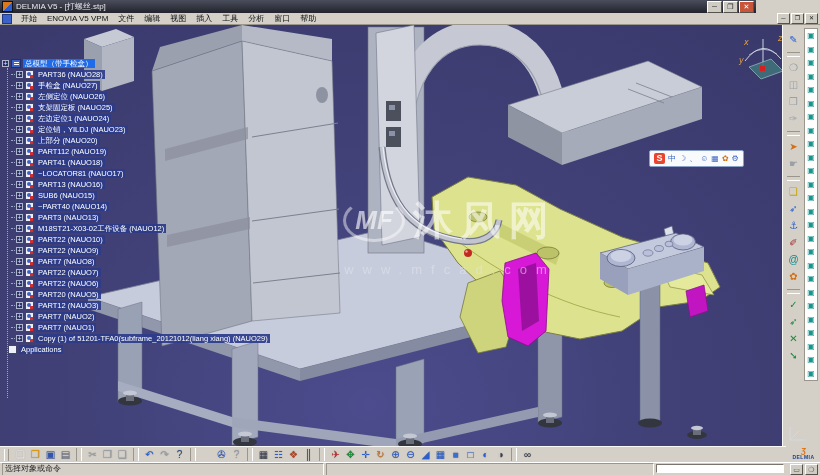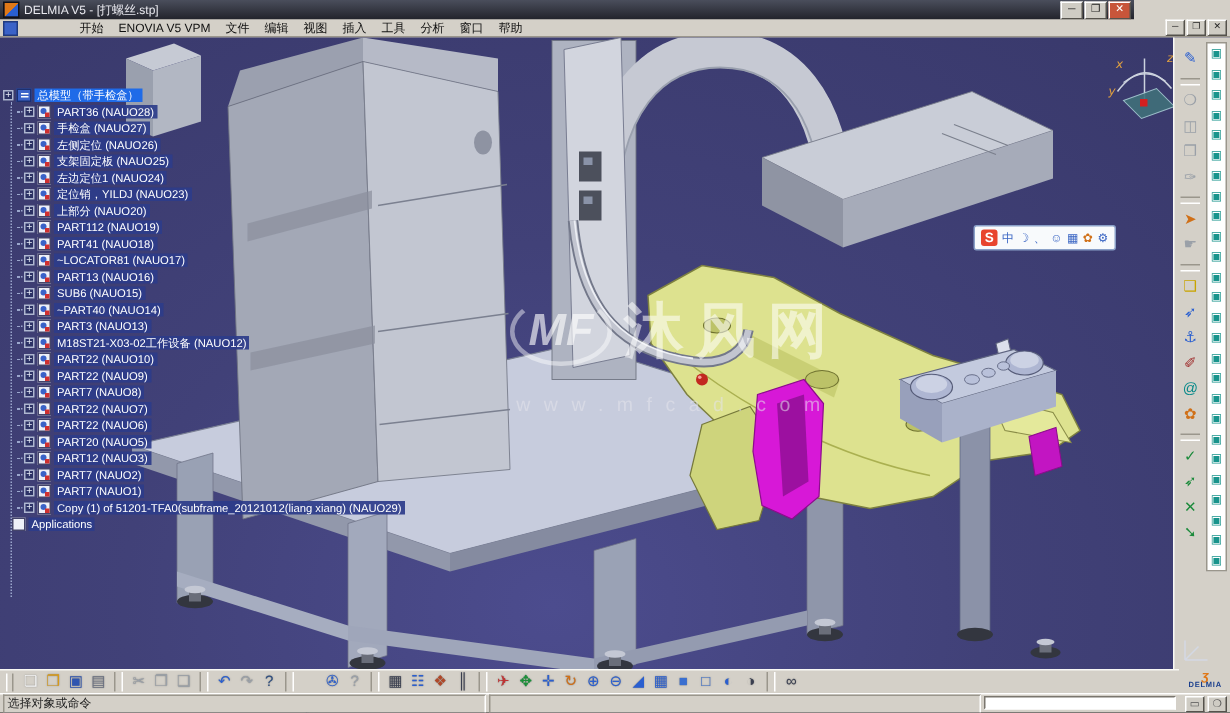--- a/index.html
+++ b/index.html
@@ -12,21 +12,21 @@
   .appicon{width:9px;height:9px;flex:0 0 auto;margin-right:3px;
     background:linear-gradient(135deg,#e07818 50%,#2a5fd0 50%);border:1px solid #101018;}
   .title{color:#e9e9ef;font-size:8px;line-height:11px;white-space:nowrap;flex:1;}
   .winbtns{display:flex;gap:1px;}
   .wb{width:13px;height:10px;background:#cfccc4;border:1px solid;border-color:#fff #55524c #55524c #fff;
     font-size:7px;line-height:9px;text-align:center;color:#222;}
   .wb.close{background:#c8553a;color:#fff;}
 
   
   .menubar{position:absolute;left:0;top:13px;width:820px;height:12px;box-sizing:border-box;
-    background:#d4d0c8;border-bottom:1px solid #9a968c;display:flex;align-items:center;padding-left:2px;gap:32px;}
+    background:#d4d0c8;border-bottom:1px solid #9a968c;display:flex;align-items:center;padding-left:2px;}
   .menuicon{width:8px;height:8px;background:#3a62c8;border:1px solid #203a80;margin-right:4px;flex:0 0 auto;}
   .menus{display:flex;}
   .menu-item{font-size:8px;color:#111;padding:0 5px;line-height:11px;white-space:nowrap;}
   .mdibtns{margin-left:auto;display:flex;gap:1px;padding-right:2px;}
   .mdb{width:11px;height:9px;background:#cfccc4;border:1px solid;border-color:#fff #55524c #55524c #fff;
     font-size:6px;line-height:8px;text-align:center;color:#222;}
 
   
   .viewport{position:absolute;left:0;top:25px;width:820px;height:421px;overflow:hidden;
     background:radial-gradient(ellipse at 45% 90%, #4c4c8e 0%, #414178 45%, #38386a 100%);}
@@ -47,21 +47,21 @@
   .ricon{width:10px;height:9px;box-sizing:border-box;background:#3a62c8;border:1px solid #1c3070;
     position:relative;flex:0 0 auto;margin-right:2px;}
   .ricon::before{content:"";position:absolute;left:2px;top:2px;width:5px;height:1px;background:#fff;box-shadow:0 2px 0 #fff;}
   .aicon{width:9px;height:9px;box-sizing:border-box;background:#eef0f8;border:1px solid #44446a;flex:0 0 auto;margin-right:2px;}
   .tlabel{font-size:7.5px;line-height:9px;padding:0 2px;white-space:nowrap;background:rgba(44,60,138,.92);}
   .tlabel.sel{background:#1f6be8;}
 
   
   .watermark{position:absolute;left:300px;top:168px;width:300px;z-index:4;text-align:center;pointer-events:none;}
   .wm-row{display:flex;align-items:center;justify-content:center;gap:8px;}
-  .wm-logo{font-size:30px;font-style:italic;font-weight:bold;color:rgba(255,255,255,.62);
+  .wm-logo{font-size:26px;font-style:italic;font-weight:bold;color:rgba(255,255,255,.62);
     border:3px solid rgba(255,255,255,.45);border-top-color:transparent;border-radius:50%;padding:3px 9px;}
   .wm-brand{font-size:40px;font-weight:bold;letter-spacing:8px;color:rgba(255,255,255,.55);}
   .wm-url{font-size:13px;letter-spacing:9px;color:rgba(228,228,235,.55);margin-top:14px;}
 
   
   .compass{position:absolute;left:736px;top:4px;z-index:5;}
   .compass text{fill:#e0a040;font-size:8px;font-style:italic;font-family:"DejaVu Sans",sans-serif;}
   .ime{position:absolute;left:649px;top:125px;z-index:6;height:15px;display:flex;align-items:center;gap:3px;
     background:#f8fafc;border:1px solid #8aa0c8;border-radius:2px;padding:0 4px;}
   .ime-logo{width:11px;height:11px;background:#e8442e;color:#fff;font-weight:bold;font-size:9px;

